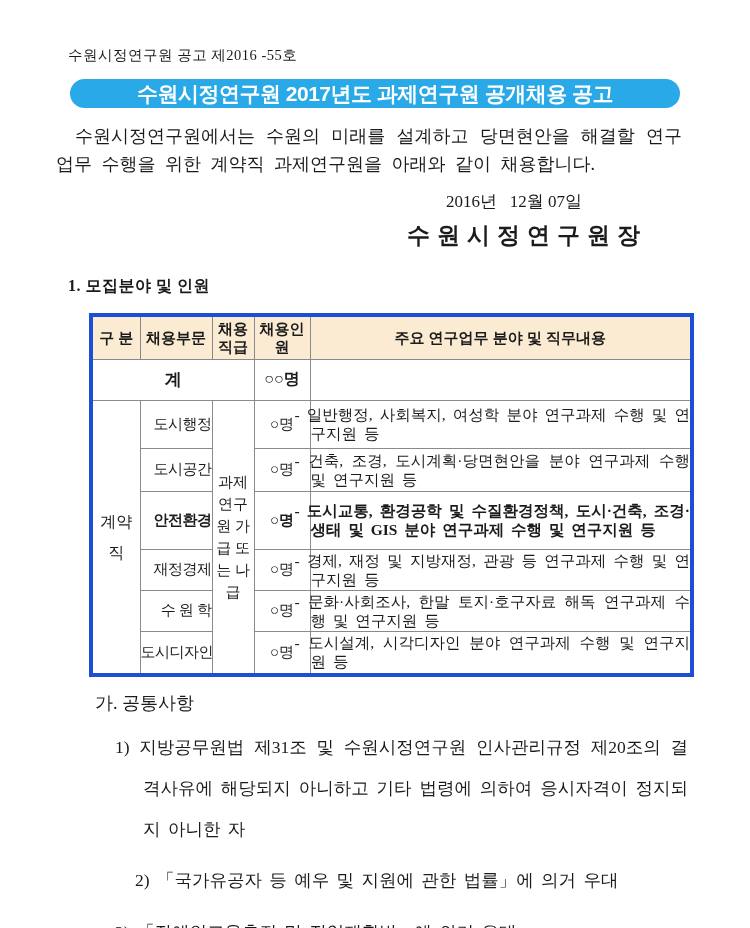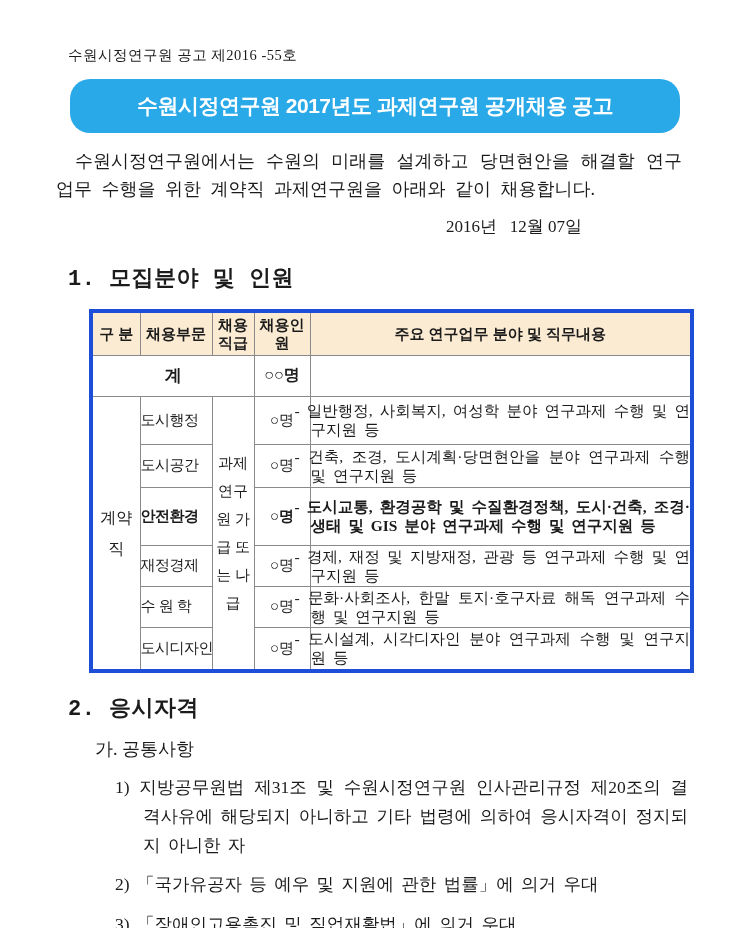--- a/index.html
+++ b/index.html
@@ -12,21 +12,21 @@
   .page{width:750px;height:928px;}
 
   .notice-no{
     margin:46px 0 4px 68px;
     font-size:14.5px;
     letter-spacing:0.5px;
   }
 
   .banner{
     margin:14px auto 0 auto;
-    width:610px;height:54px;
+    width:610px;height:29px;
     background:var(--banner-bg,#29A9E8);
     border-radius:20px;
     display:flex;align-items:center;justify-content:center;
   }
   .banner-text{
     color:var(--banner-text,#ffffff);
     font-family:"Liberation Sans","DejaVu Sans",sans-serif;
     font-weight:bold;font-size:21px;letter-spacing:-0.5px;
   }
 
@@ -41,21 +41,21 @@
     margin:12px 168px 0 0;
     text-align:right;font-size:17px;white-space:pre;
   }
   .signature{
     margin:7px 103px 0 0;
     text-align:right;font-size:23px;font-weight:bold;letter-spacing:7px;
   }
 
   .s-heading{
     margin:0 0 0 68px;
-    font-size:22px;font-weight:bold;letter-spacing:0.5px;font-family:Liberation Mono, monospace;
+    font-size:16px;font-weight:bold;letter-spacing:0.5px;
   }
   .s1{margin-top:25px;}
   .s2{margin-top:20px;}
 
   table.recruit{
     margin:16px 0 0 89px;
     width:601px;
     border-collapse:collapse;table-layout:fixed;
     border:4px solid #1d4ed8;
   }
@@ -86,64 +86,65 @@
   }
   tr.r1{height:48px;} tr.r2{height:43px;} tr.r3{height:58px;font-weight:bold;}
   tr.r4{height:41px;} tr.r5{height:41px;padding-left:41px;} tr.r6{height:44px;}
   td.vtext{
     text-align:center;word-break:break-all;
   }
   td.group{
     font-size:16px;line-height:31px;padding:0 16px;
   }
   td.grade{
-    font-size:15px;line-height:28px;padding:0 13px;
+    font-size:15px;line-height:22px;padding:0 13px;
   }
   td.cat{
-    text-align:left;white-space:nowrap;
+    text-align:right;white-space:nowrap;
     font-family:"Liberation Sans","DejaVu Sans",sans-serif;
     font-size:15px;letter-spacing:-0.5px;
   }
   td.cnt{
     text-align:center;font-size:15px;
     font-family:"Liberation Sans","DejaVu Sans",sans-serif;
   }
   td.duties{
     font-size:15.5px;line-height:19px;
     padding:4px 4px 4px 26px;text-indent:-16px;
     word-spacing:3px;text-align:justify;
   }
 
   .sub-heading{
     margin:14px 0 8px 95px;font-size:18px;
   }
   .items{margin:0 62px 0 115px;}
   .item{
     margin:0;padding-left:28px;text-indent:-28px;
-    font-size:17.5px;line-height:29px;
+    font-size:17.5px;line-height:41px;
     word-spacing:3px;text-align:justify;
   }
   .item-1{margin-top:12px;}
-  .item-2{margin-top:10px;}
+  .item-2{margin-top:10px;margin-left:20px;}
   .item-3{margin-top:11px;}
 </style>
 </head>
 <body>
 
 <div class="page">
 
   <div class="notice-no">수원시정연구원 공고 제2016 -55호</div>
 
   <div class="banner">
     <span class="banner-text">수원시정연구원 2017년도 과제연구원 공개채용 공고</span>
   </div>
 
   <p class="intro">수원시정연구원에서는 수원의 미래를 설계하고 당면현안을 해결할 연구업무 수행을 위한 계약직 과제연구원을 아래와 같이 채용합니다.</p>
 
   <div class="date">2016년   12월 07일</div>
+  <div class="signature">수원시정연구원장</div>
 
   <h2 class="s-heading s1">1. 모집분야 및 인원</h2>
 
   <table class="recruit">
     <colgroup>
       <col class="c1">
         <col class="c2">
         <col class="c3">
         <col class="c4">
         <col class="c5">
@@ -191,21 +192,20 @@
         <td class="duties duties-border">- 문화·사회조사, 한말 토지·호구자료 해독 연구과제 수행 및 연구지원 등</td>
       </tr>
       <tr class="r6">
         <td class="cat">도시디자인</td>
         <td class="cnt">○명</td>
         <td class="duties duties-border">- 도시설계, 시각디자인 분야 연구과제 수행 및 연구지원 등</td>
       </tr>
     </tbody>
   </table>
 
-  <h2 class="s-heading s2">2. 응시자격</h2>
   <div class="sub-heading">가. 공통사항</div>
 
   <div class="items">
     <p class="item item-1">1) 지방공무원법 제31조 및 수원시정연구원 인사관리규정 제20조의 결격사유에 해당되지 아니하고 기타 법령에 의하여 응시자격이 정지되지 아니한 자</p>
     <p class="item item-2">2) 「국가유공자 등 예우 및 지원에 관한 법률」에 의거 우대</p>
     <p class="item item-3">3) 「장애인고용촉진 및 직업재활법」에 의거 우대</p>
 
   </div>
 
 </div>

